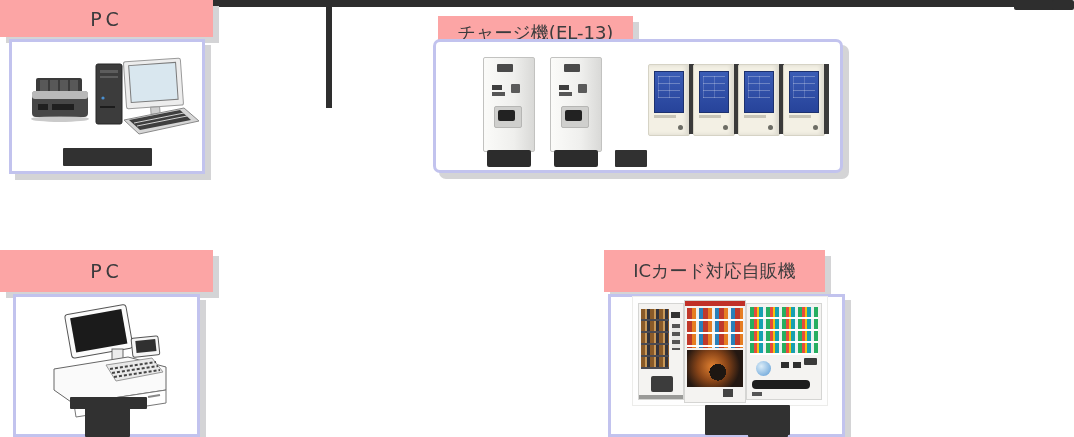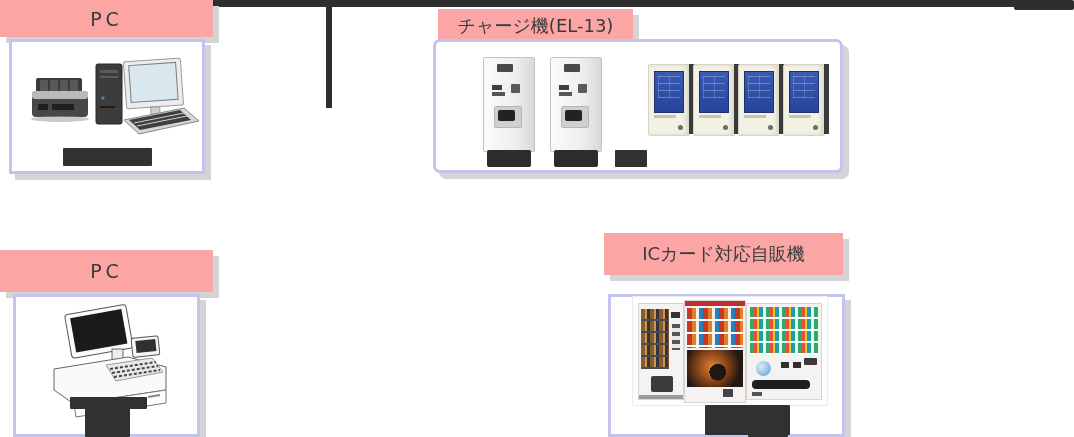--- a/index.html
+++ b/index.html
@@ -126,21 +126,21 @@
       <g>
         <polygon points="112,78 172,66 187,79 127,92" fill="#d6d6d6" stroke="#8a8a8a"></polygon>
         <polygon points="117,78 168,68 179,78 128,88" fill="#3f3f3f"></polygon>
         <line x1="122" y1="81" x2="172" y2="71" stroke="#d0d0d0" stroke-width="1"></line>
         <line x1="125" y1="84" x2="175" y2="74" stroke="#d0d0d0" stroke-width="1"></line>
       </g>
     </svg>
     <div class="dark-rect" style="left:51px;top:106px;width:89px;height:18px;"></div>
   </div>
 
-  <div class="hdr" style="left:438px;top:9px;width:195px;height:34px;">
+  <div class="hdr" style="left:438px;top:16px;width:195px;height:34px;">
     <span>チャージ機(EL-13)</span>
   </div>
   <div class="cbox rounded" style="left:433px;top:39px;width:410px;height:134px;"></div>
 
   <div class="kiosk" style="left:483px;top:57px;">
     <div class="k-body">
         <div class="k-disp"></div>
         <div class="k-r1"></div>
         <div class="k-r2"></div>
         <div class="k-r3"></div>
@@ -216,21 +216,21 @@
       <line x1="94" y1="72" x2="140" y2="65" stroke="#444" stroke-width="2" stroke-dasharray="3,2"></line>
       <line x1="96" y1="76" x2="142" y2="69" stroke="#444" stroke-width="2" stroke-dasharray="3,2"></line>
       <line x1="98" y1="80" x2="144" y2="73" stroke="#444" stroke-width="2" stroke-dasharray="3,2"></line>
       <path d="M58,107 L150,93 L150,106 L60,120 Z" fill="#ffffff" stroke="#777"></path>
       <line x1="132" y1="100" x2="144" y2="98" stroke="#888" stroke-width="2"></line>
     </svg>
   </div>
   <div class="dark-rect" style="left:70px;top:397px;width:77px;height:12px;"></div>
   <div class="dark-rect" style="left:85px;top:408px;width:45px;height:29px;"></div>
 
-  <div class="hdr" style="left:604px;top:233px;width:239px;height:42px;text-align:center;">
+  <div class="hdr" style="left:604px;top:250px;width:221px;height:42px;text-align:center;">
     <span>ICカード対応自販機</span>
   </div>
   <div class="cbox" style="left:608px;top:294px;width:237px;height:143px;"></div>
 
   <div class="photo">
 
     <div class="vm" style="left:5px;top:6px;width:46px;height:97px;">
       <div class="vm1-win"></div>
         <div class="vm1-disp"></div>
         <div class="vm1-btns"></div>

